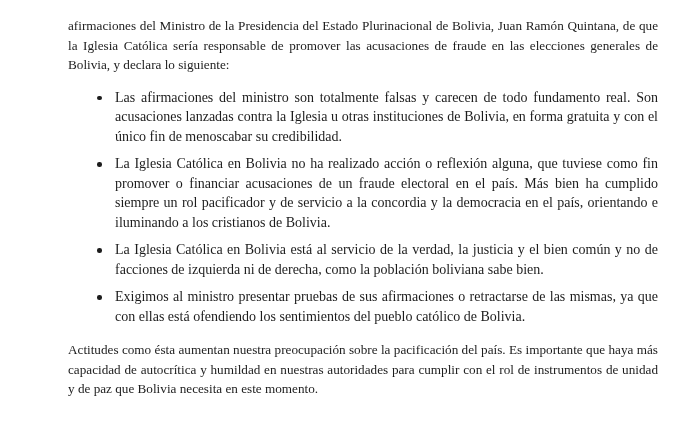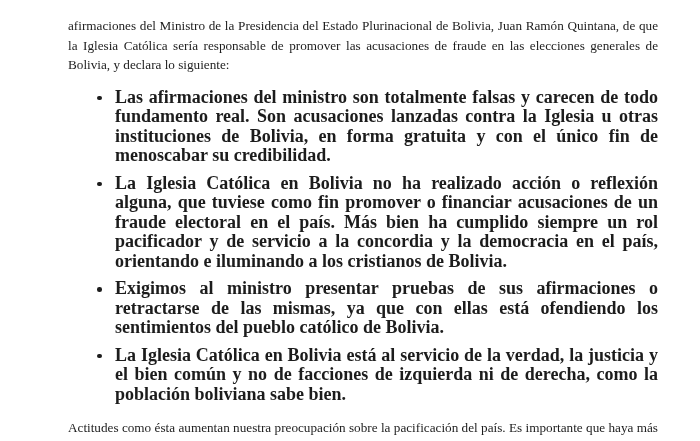--- a/index.html
+++ b/index.html
@@ -35,27 +35,26 @@
     text-justify: inter-word;
     color: #1c1c1c;
   }
   ul.bullets {
     margin: 4px 0 14px 0;
     padding: 0 0 0 45px;
     list-style: none;
   }
   ul.bullets li {
     position: relative;
-    font-size: 18px;
+    font-size: 14px;
     line-height: 19.5px;
     text-align: justify;
     margin-bottom: 8px;
     color: #1c1c1c;
     padding-left: 2px;
-    font-weight: bold;
   }
   ul.bullets li::before {
     content: "";
     position: absolute;
     left: -16px;
     top: 8px;
     width: 4.5px;
     height: 4.5px;
     background: #1c1c1c;
     border-radius: 50%;
@@ -72,20 +71,20 @@
 </head>
 <body>
 
 <div class="page">
 
   <p class="para clip-top">afirmaciones del Ministro de la Presidencia del Estado Plurinacional de Bolivia, Juan Ramón Quintana, de que la Iglesia Católica sería responsable de promover las acusaciones de fraude en las elecciones generales de Bolivia, y declara lo siguiente:</p>
 
   <ul class="bullets">
     <li>Las afirmaciones del ministro son totalmente falsas y carecen de todo fundamento real. Son acusaciones lanzadas contra la Iglesia u otras instituciones de Bolivia, en forma gratuita y con el único fin de menoscabar su credibilidad.</li>
     <li>La Iglesia Católica en Bolivia no ha realizado acción o reflexión alguna, que tuviese como fin promover o financiar acusaciones de un fraude electoral en el país. Más bien ha cumplido siempre un rol pacificador y de servicio a la concordia y la democracia en el país, orientando e iluminando a los cristianos de Bolivia.</li>
+    <li>La Iglesia Católica en Bolivia está al servicio de la verdad, la justicia y el bien común y no de facciones de izquierda ni de derecha, como la población boliviana sabe bien.</li>
     <li>Exigimos al ministro presentar pruebas de sus afirmaciones o retractarse de las mismas, ya que con ellas está ofendiendo los sentimientos del pueblo católico de Bolivia.</li>
-    <li>La Iglesia Católica en Bolivia está al servicio de la verdad, la justicia y el bien común y no de facciones de izquierda ni de derecha, como la población boliviana sabe bien.</li>
   </ul>
 
   <p class="para">Actitudes como ésta aumentan nuestra preocupación sobre la pacificación del país. Es importante que haya más capacidad de autocrítica y humildad en nuestras autoridades para cumplir con el rol de instrumentos de unidad y de paz que Bolivia necesita en este momento.</p>
 
   <div class="fade-bottom"></div>
 </div>
 
 </body></html>

